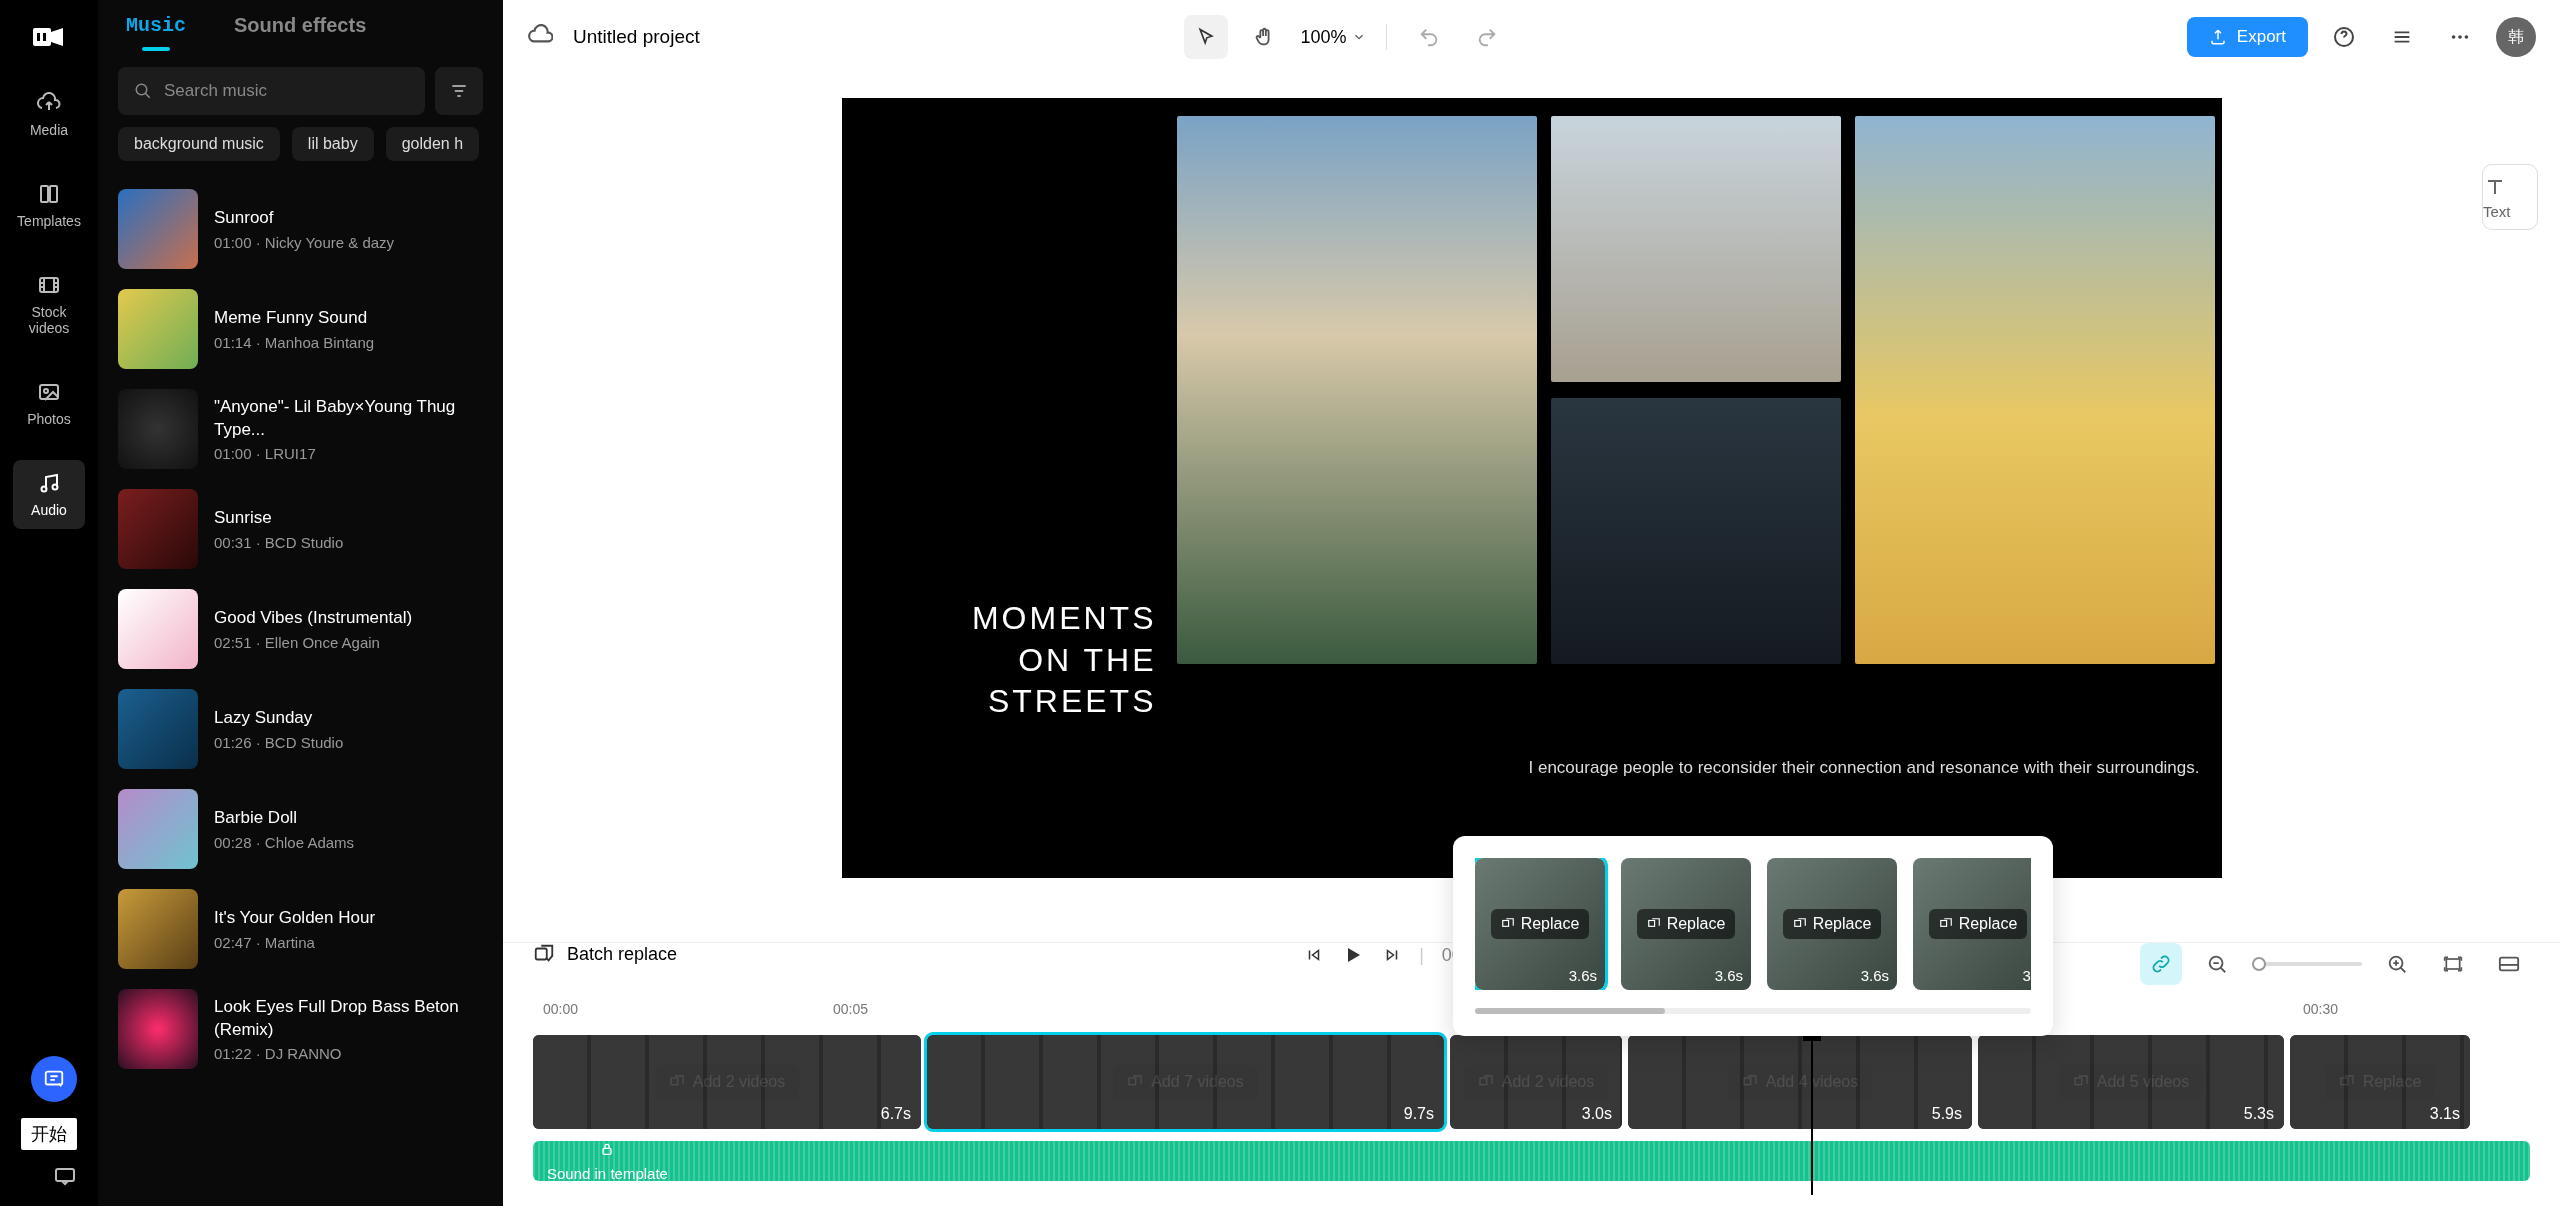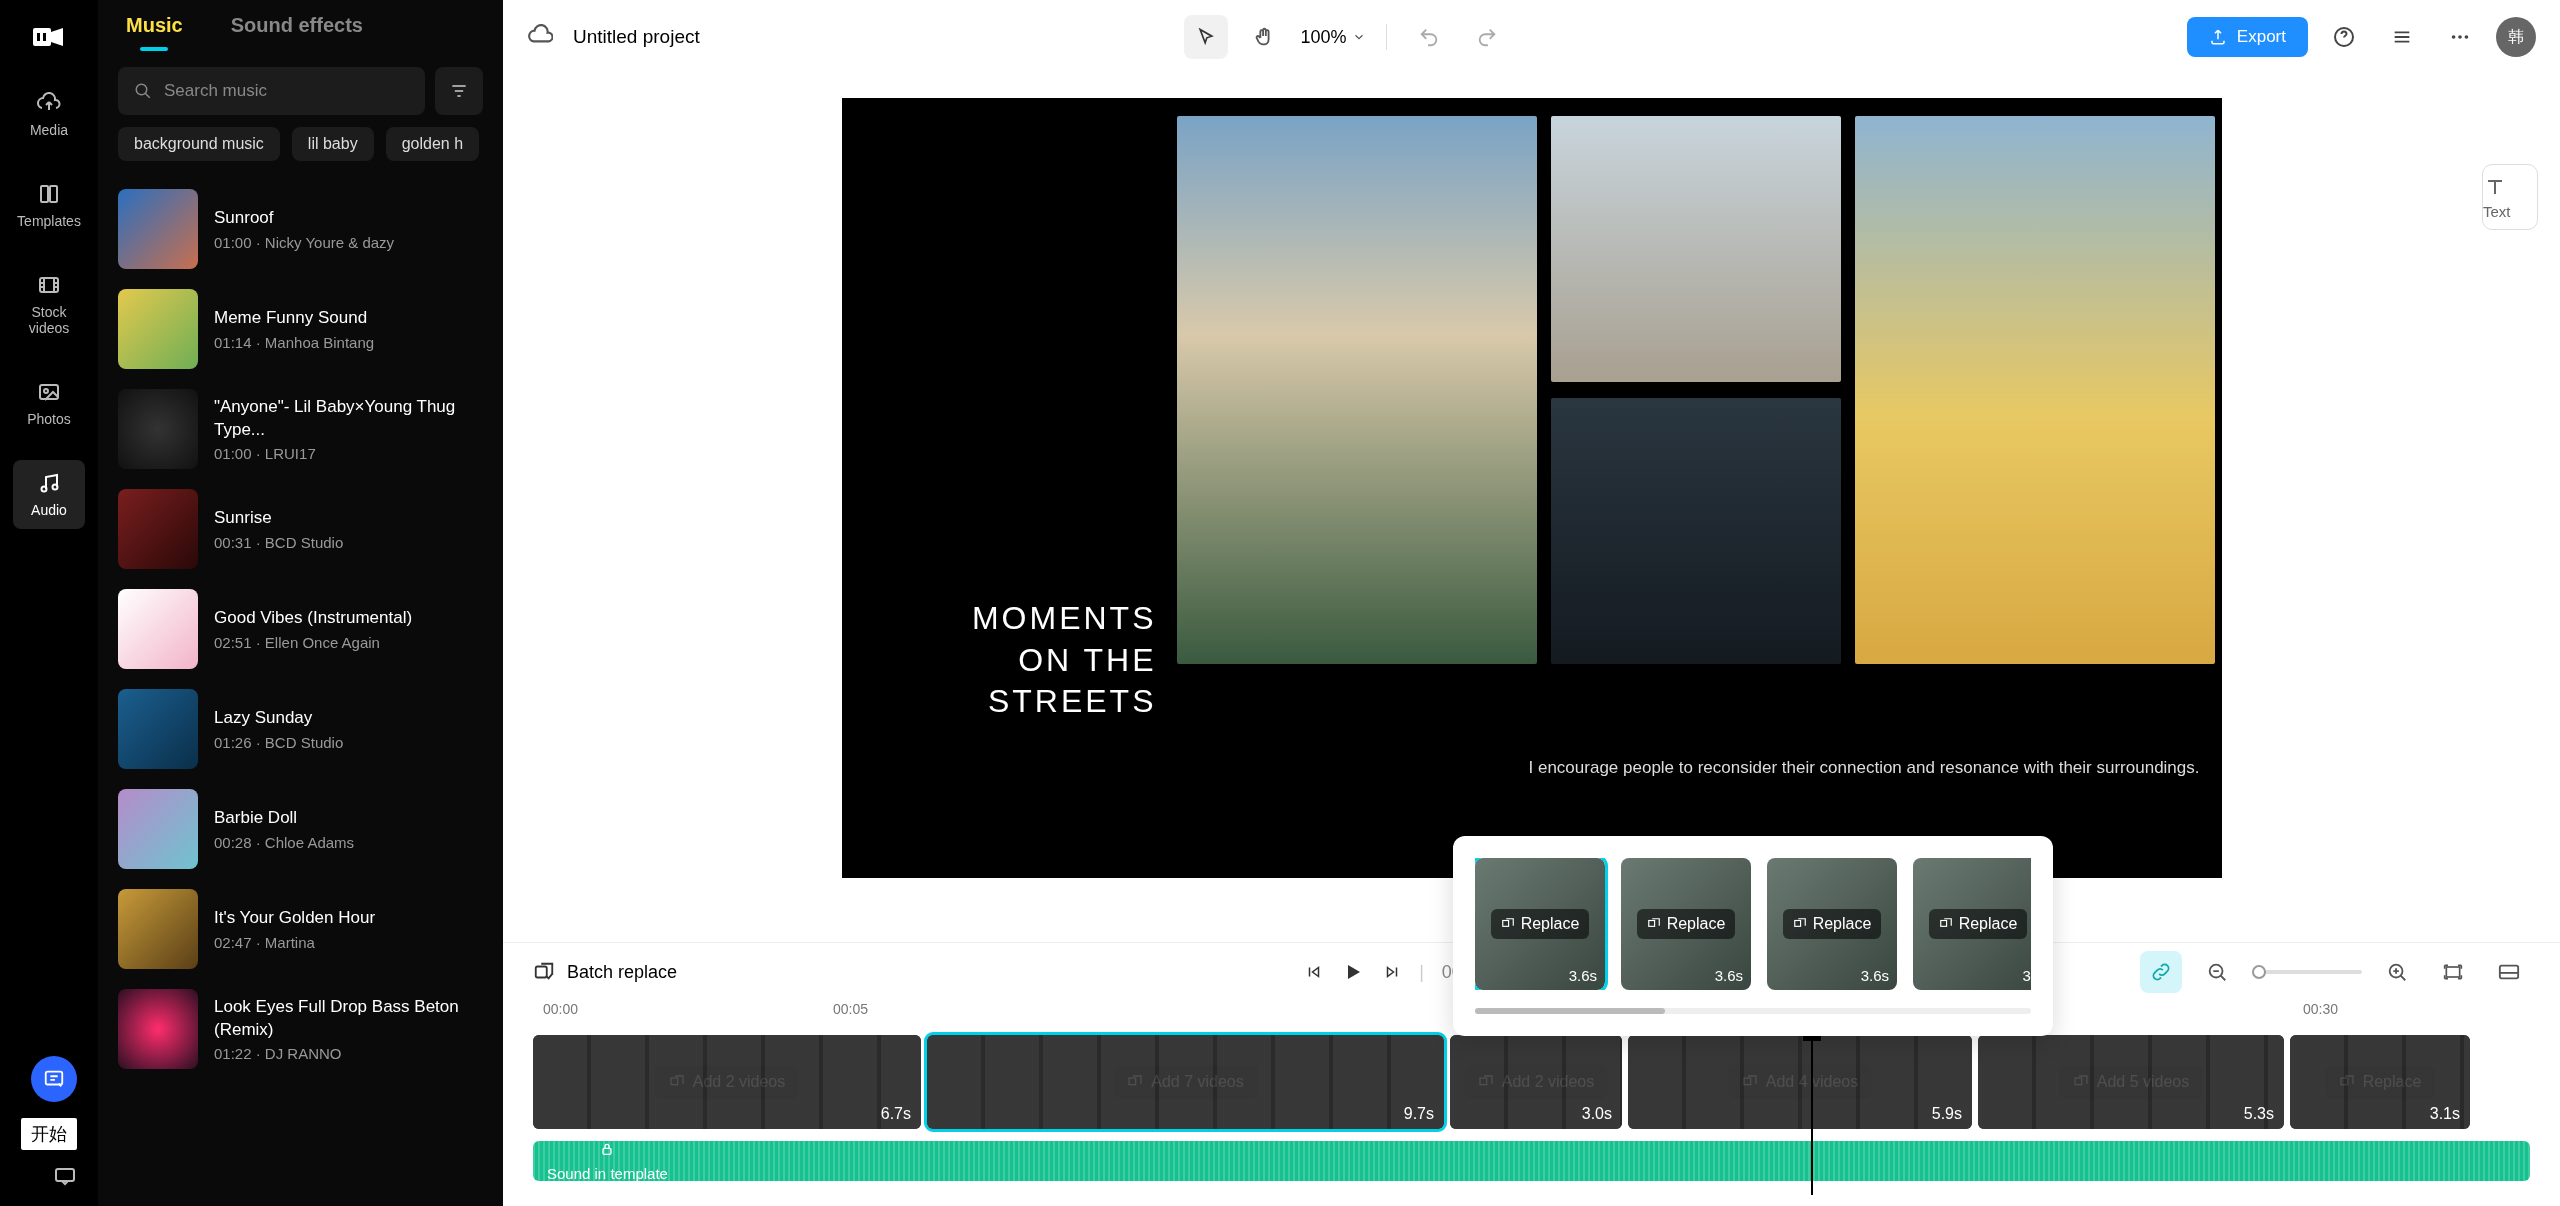--- a/index.html
+++ b/index.html
@@ -16,21 +16,21 @@
 .rail-item.active .rail-label { color: #fff; }
 .rail-spacer { flex: 1; }
 .rail-bottom { display: flex; flex-direction: column; align-items: flex-end; gap: 16px; padding-bottom: 20px; }
 .circle-btn { width: 46px; height: 46px; border-radius: 50%; background: #2b64ff; display: flex; align-items: center; justify-content: center; }
 .start-badge { width: 56px; height: 32px; background: #fff; color: #000; font-size: 18px; display: flex; align-items: center; justify-content: center; border-radius: 2px; font-weight: 500; }
 
 
 .side { width: 405px; background: #0a0a0a; display: flex; flex-direction: column; }
 .tabs { display: flex; padding: 14px 28px 0; gap: 48px; }
 .tab { font-size: 20px; font-weight: 600; padding-bottom: 14px; cursor: pointer; color: #888; position: relative; }
-.tab.active { color: #fde047; }
+.tab.active { color: #0ea5e9; font-family: Liberation Mono, monospace; }
 .tab.active::after { content: ""; position: absolute; left: 50%; transform: translateX(-50%); bottom: 0; width: 28px; height: 4px; background: #00d0ea; border-radius: 2px; }
 .search-row { display: flex; gap: 10px; padding: 16px 20px 12px; }
 .search-box { flex: 1; background: #1c1c1c; border-radius: 8px; display: flex; align-items: center; padding: 0 16px; height: 48px; gap: 12px; }
 .search-box input { background: transparent; border: none; outline: none; color: #fff; font-size: 17px; flex: 1; }
 .search-box input::placeholder { color: #888; }
 .filter-btn { width: 48px; height: 48px; background: #1c1c1c; border-radius: 8px; display: flex; align-items: center; justify-content: center; }
 .chips { display: flex; gap: 12px; padding: 0 20px 18px; overflow: hidden; }
 .chip { background: #1c1c1c; border-radius: 8px; padding: 8px 16px; font-size: 16px; white-space: nowrap; color: #ddd; }
 .section-title { font-size: 20px; font-weight: 600; padding: 6px 20px 14px; }
 .music-list { flex: 1; overflow: hidden; padding: 0 20px; }
@@ -68,21 +68,21 @@
 .pop-row { display: flex; gap: 16px; overflow: hidden; }
 .pop-item { width: 130px; height: 132px; border-radius: 8px; background: #444; position: relative; flex: none; display: flex; align-items: center; justify-content: center; }
 .pop-item.sel { outline: 3px solid #00d0ea; }
 .pop-label { background: rgba(0,0,0,.55); color: #fff; font-size: 16px; padding: 6px 10px; border-radius: 6px; display: flex; align-items: center; gap: 6px; }
 .pop-dur { position: absolute; right: 8px; bottom: 6px; color: #fff; font-size: 15px; }
 .pop-scroll { height: 6px; background: #eee; border-radius: 3px; margin-top: 18px; position: relative; }
 .pop-scroll-thumb { position: absolute; left: 0; width: 190px; height: 6px; background: #bbb; border-radius: 3px; }
 
 
 .timeline { height: 264px; background: #fff; border-top: 1px solid #eee; display: flex; flex-direction: column; }
-.tl-ctrl { height: 58px; display: flex; align-items: center; padding: 0 30px; gap: 20px; }
+.tl-ctrl { height: 58px; display: flex; align-items: flex-start; padding: 0 30px; gap: 20px; }
 .batch { display: flex; align-items: center; gap: 12px; font-size: 18px; }
 .tl-center { flex: 1; display: flex; align-items: center; justify-content: center; gap: 18px; font-size: 18px; }
 .tl-right { display: flex; align-items: center; gap: 14px; }
 .sq-btn { width: 42px; height: 42px; border-radius: 8px; display: flex; align-items: center; justify-content: center; }
 .sq-btn.hl { background: #d4f6fb; }
 .slider { width: 110px; height: 4px; background: #ddd; border-radius: 2px; position: relative; }
 .slider-dot { position: absolute; left: 0; top: -5px; width: 14px; height: 14px; border-radius: 50%; background: #fff; border: 2px solid #999; }
 
 .ruler { height: 28px; position: relative; margin: 0 30px; }
 .tick { position: absolute; top: 0; font-size: 14px; color: #777; }

